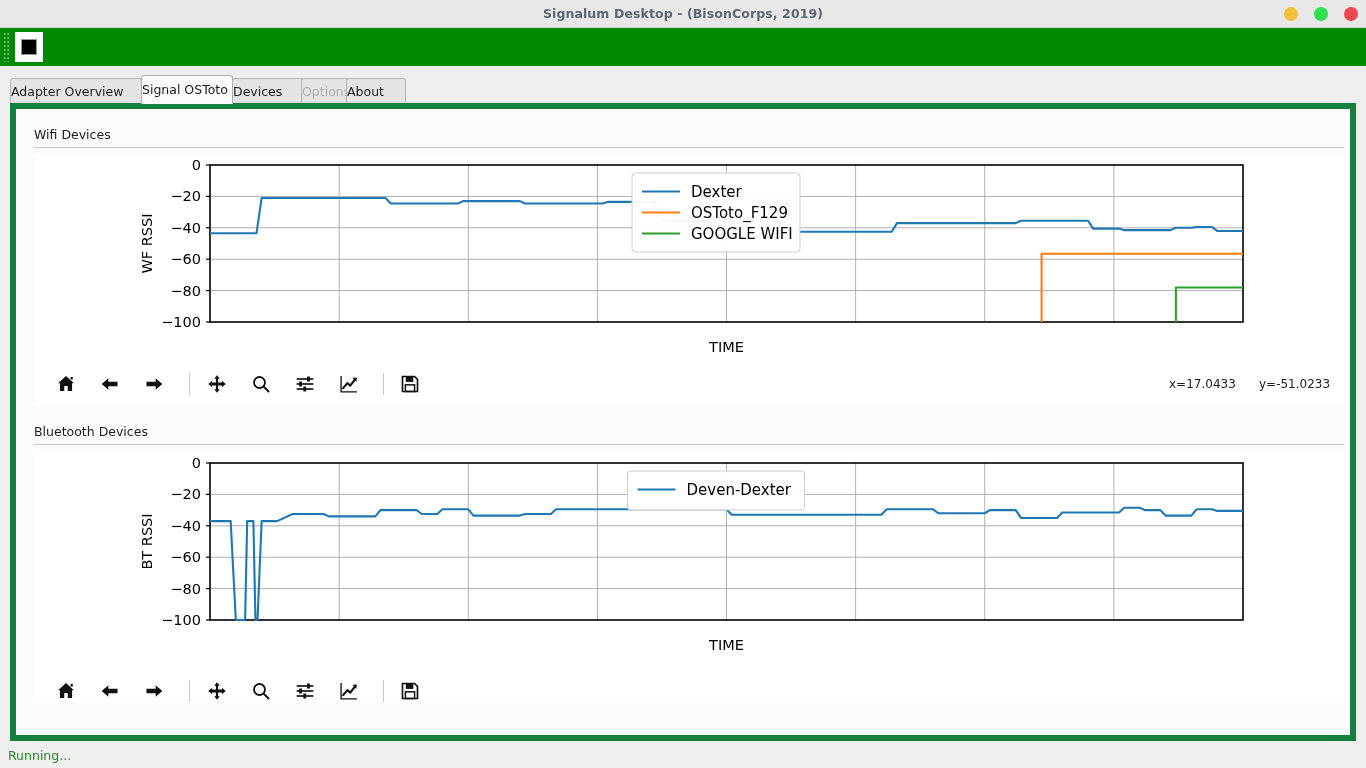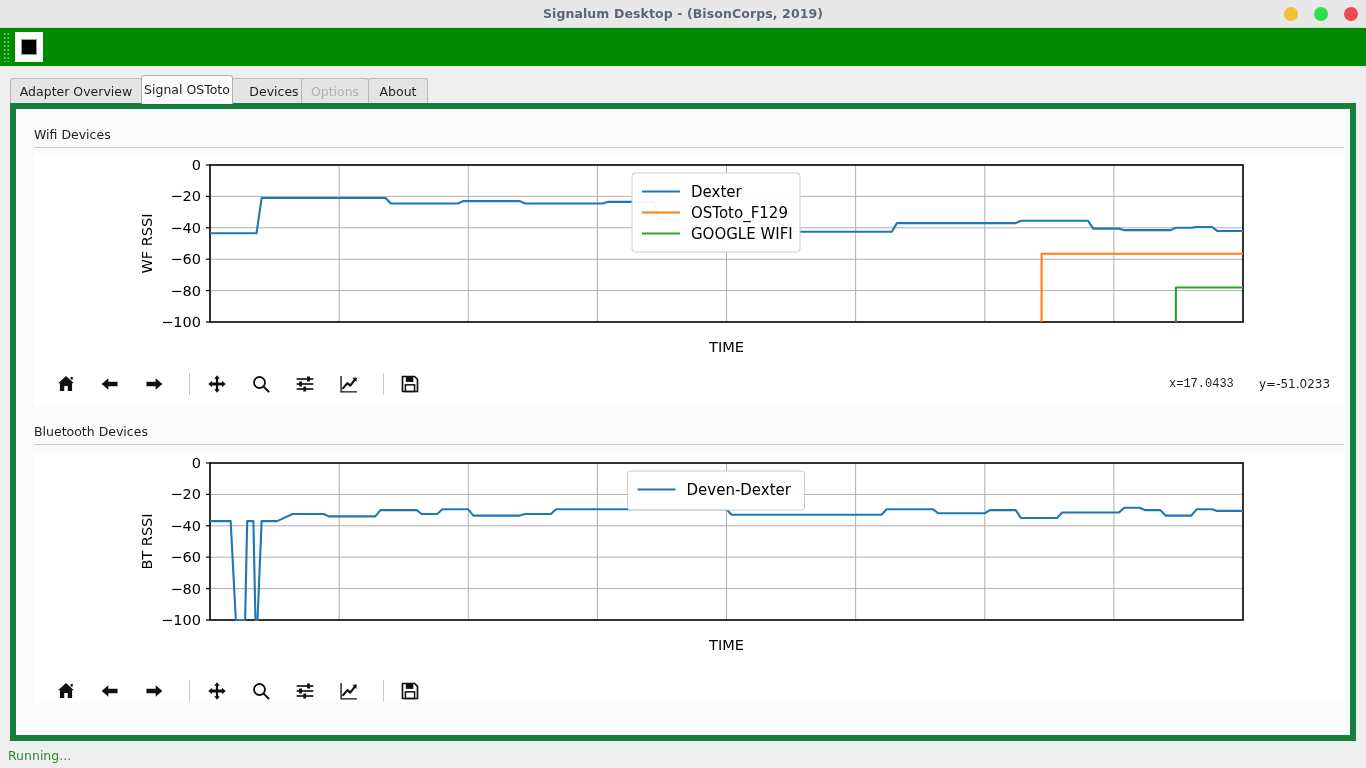--- a/index.html
+++ b/index.html
@@ -55,21 +55,21 @@
     position: absolute; left: 0; top: 66px; width: 1366px; height: 38px;
     background: #efefef;
   }
   .tab {
     position: absolute; top: 12px; height: 26px;
     background: #e4e4e4;
     border: 1px solid #b8b8b8;
     border-bottom: none;
     border-radius: 3px 3px 0 0;
     font-size: 12.5px; color: #1d1d1d;
-    line-height: 25px; text-align: center;
+    line-height: 25px; 
     cursor: pointer;
     white-space: nowrap;
   }
   .tab.active {
     top: 9px; height: 29px; line-height: 28px;
     background: #fbfbfb;
     border-color: #b0b0b0;
     z-index: 3;
   }
   .tab.disabled { color: #b0b0b0; cursor: default; }
@@ -134,21 +134,21 @@
   <div id="stop-button">
     <div id="stop-icon"></div>
   </div>
 </div>
 
 <div id="tabstrip">
   <div class="tab" id="tab0" style="left: 10px; width: 132px;">Adapter Overview</div>
   <div class="tab active" id="tab1" style="left: 141px; width: 92px;">Signal OSToto</div>
   <div class="tab" id="tab2" style="left: 232px; width: 84px;">Devices</div>
   <div class="tab disabled" id="tab3" style="left: 301px; width: 68px;">Options</div>
-  <div class="tab" id="tab4" style="left: 368px; width: 60px;">About</div>
+  <div class="tab" id="tab4" style="left: 346px; width: 60px;">About</div>
 </div>
 
 <div id="content">
 
   <div class="group-label" style="left:18px; top:18px;">Wifi Devices</div>
   <div class="group-rule" style="left:18px; top:38px; width:1310px;"></div>
 
   <div class="plot-wrap" id="wifi-plot" style="left:18px; top:46px; width:1310px; height:250px;">
     <svg id="wifi-svg" width="1310" height="250" viewBox="0 0 1310 250">
         <rect x="0" y="0" width="1310" height="250" fill="#ffffff"></rect>
@@ -238,21 +238,21 @@
       </svg>
     </div>
     <div class="navsep" style="left:349px;"></div>
     <div class="navbtn" style="left:359px;">
       <svg width="20" height="20" viewBox="0 0 24 24">
         <path d="M3 3 h14.5 L21 6.5 V21 H3 Z" fill="none" stroke="#111" stroke-width="2"></path>
         <rect x="7" y="3" width="9" height="6.5" fill="#111"></rect>
         <rect x="6.5" y="13" width="11" height="8" fill="none" stroke="#111" stroke-width="1.8"></rect>
       </svg>
     </div>
-    <div class="coord" id="wifi-coord-x" style="left:1135px; top:10px;font-family:Liberation Mono, monospace;">x=17.0433</div>
+    <div class="coord" id="wifi-coord-x" style="left:1135px; top:10px;">x=17.0433</div>
     <div class="coord" id="wifi-coord-y" style="left:1225px; top:10px;">y=-51.0233</div>
   </div>
 
   <div class="group-label" style="left:18px; top:315px;">Bluetooth Devices</div>
   <div class="group-rule" style="left:18px; top:335px; width:1310px;"></div>
 
   <div class="plot-wrap" id="bt-plot" style="left:18px; top:344px; width:1310px; height:250px;">
     <svg id="bt-svg" width="1310" height="250" viewBox="0 0 1310 250">
         <rect x="0" y="0" width="1310" height="250" fill="#ffffff"></rect>
         <line x1="305.125" y1="10" x2="305.125" y2="167" stroke="#b0b0b0" stroke-width="1"></line>

